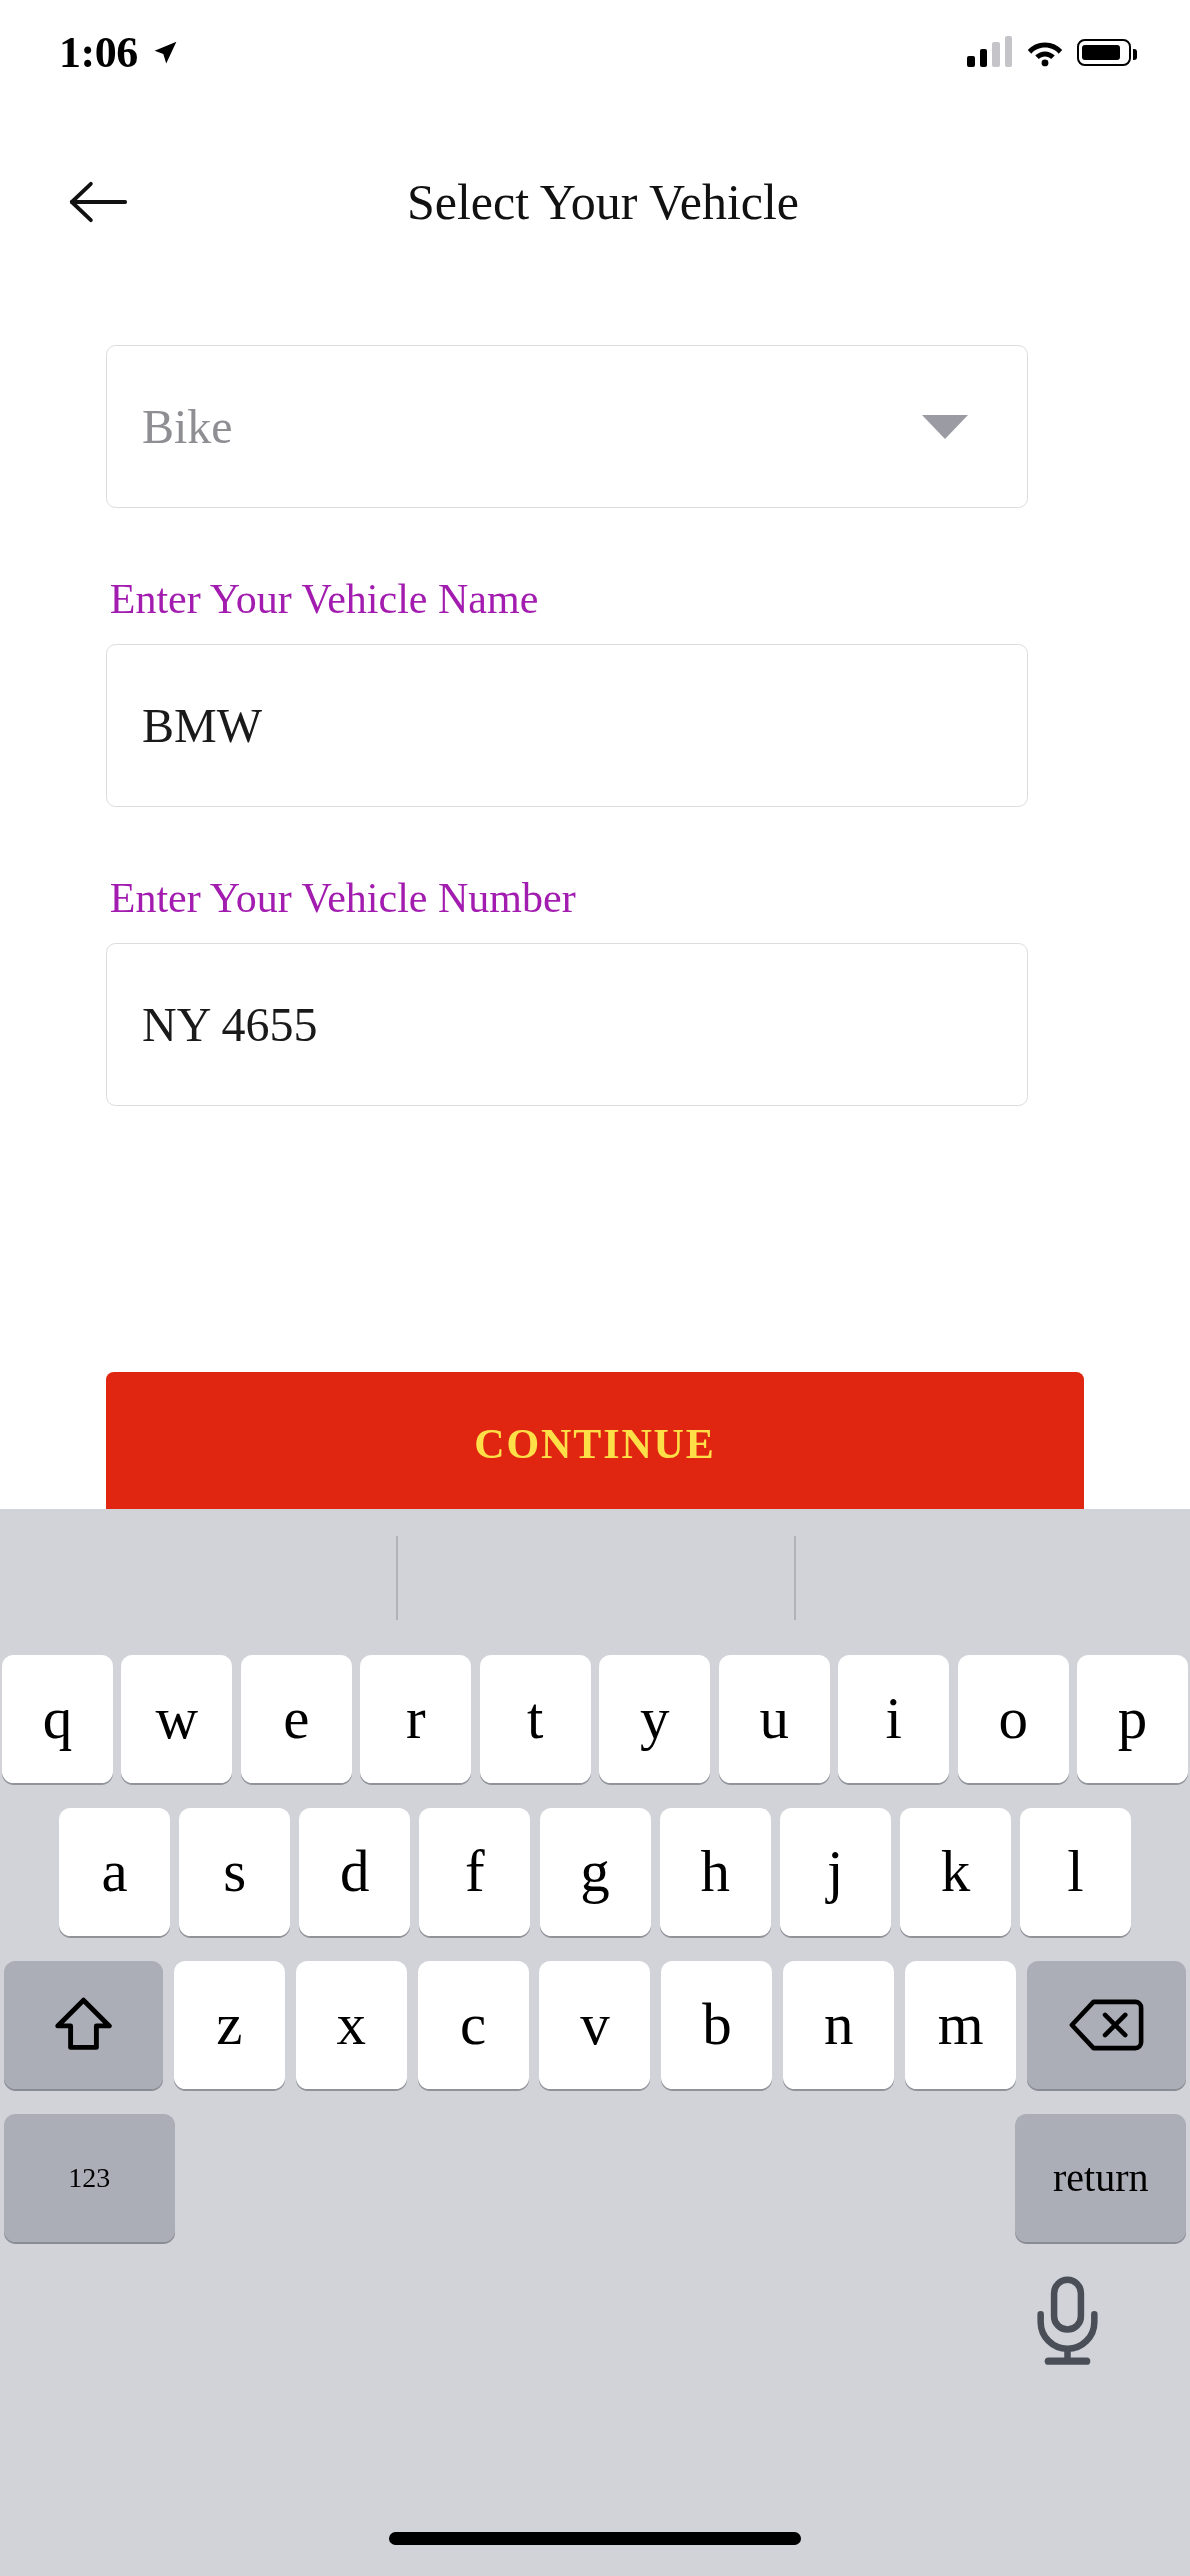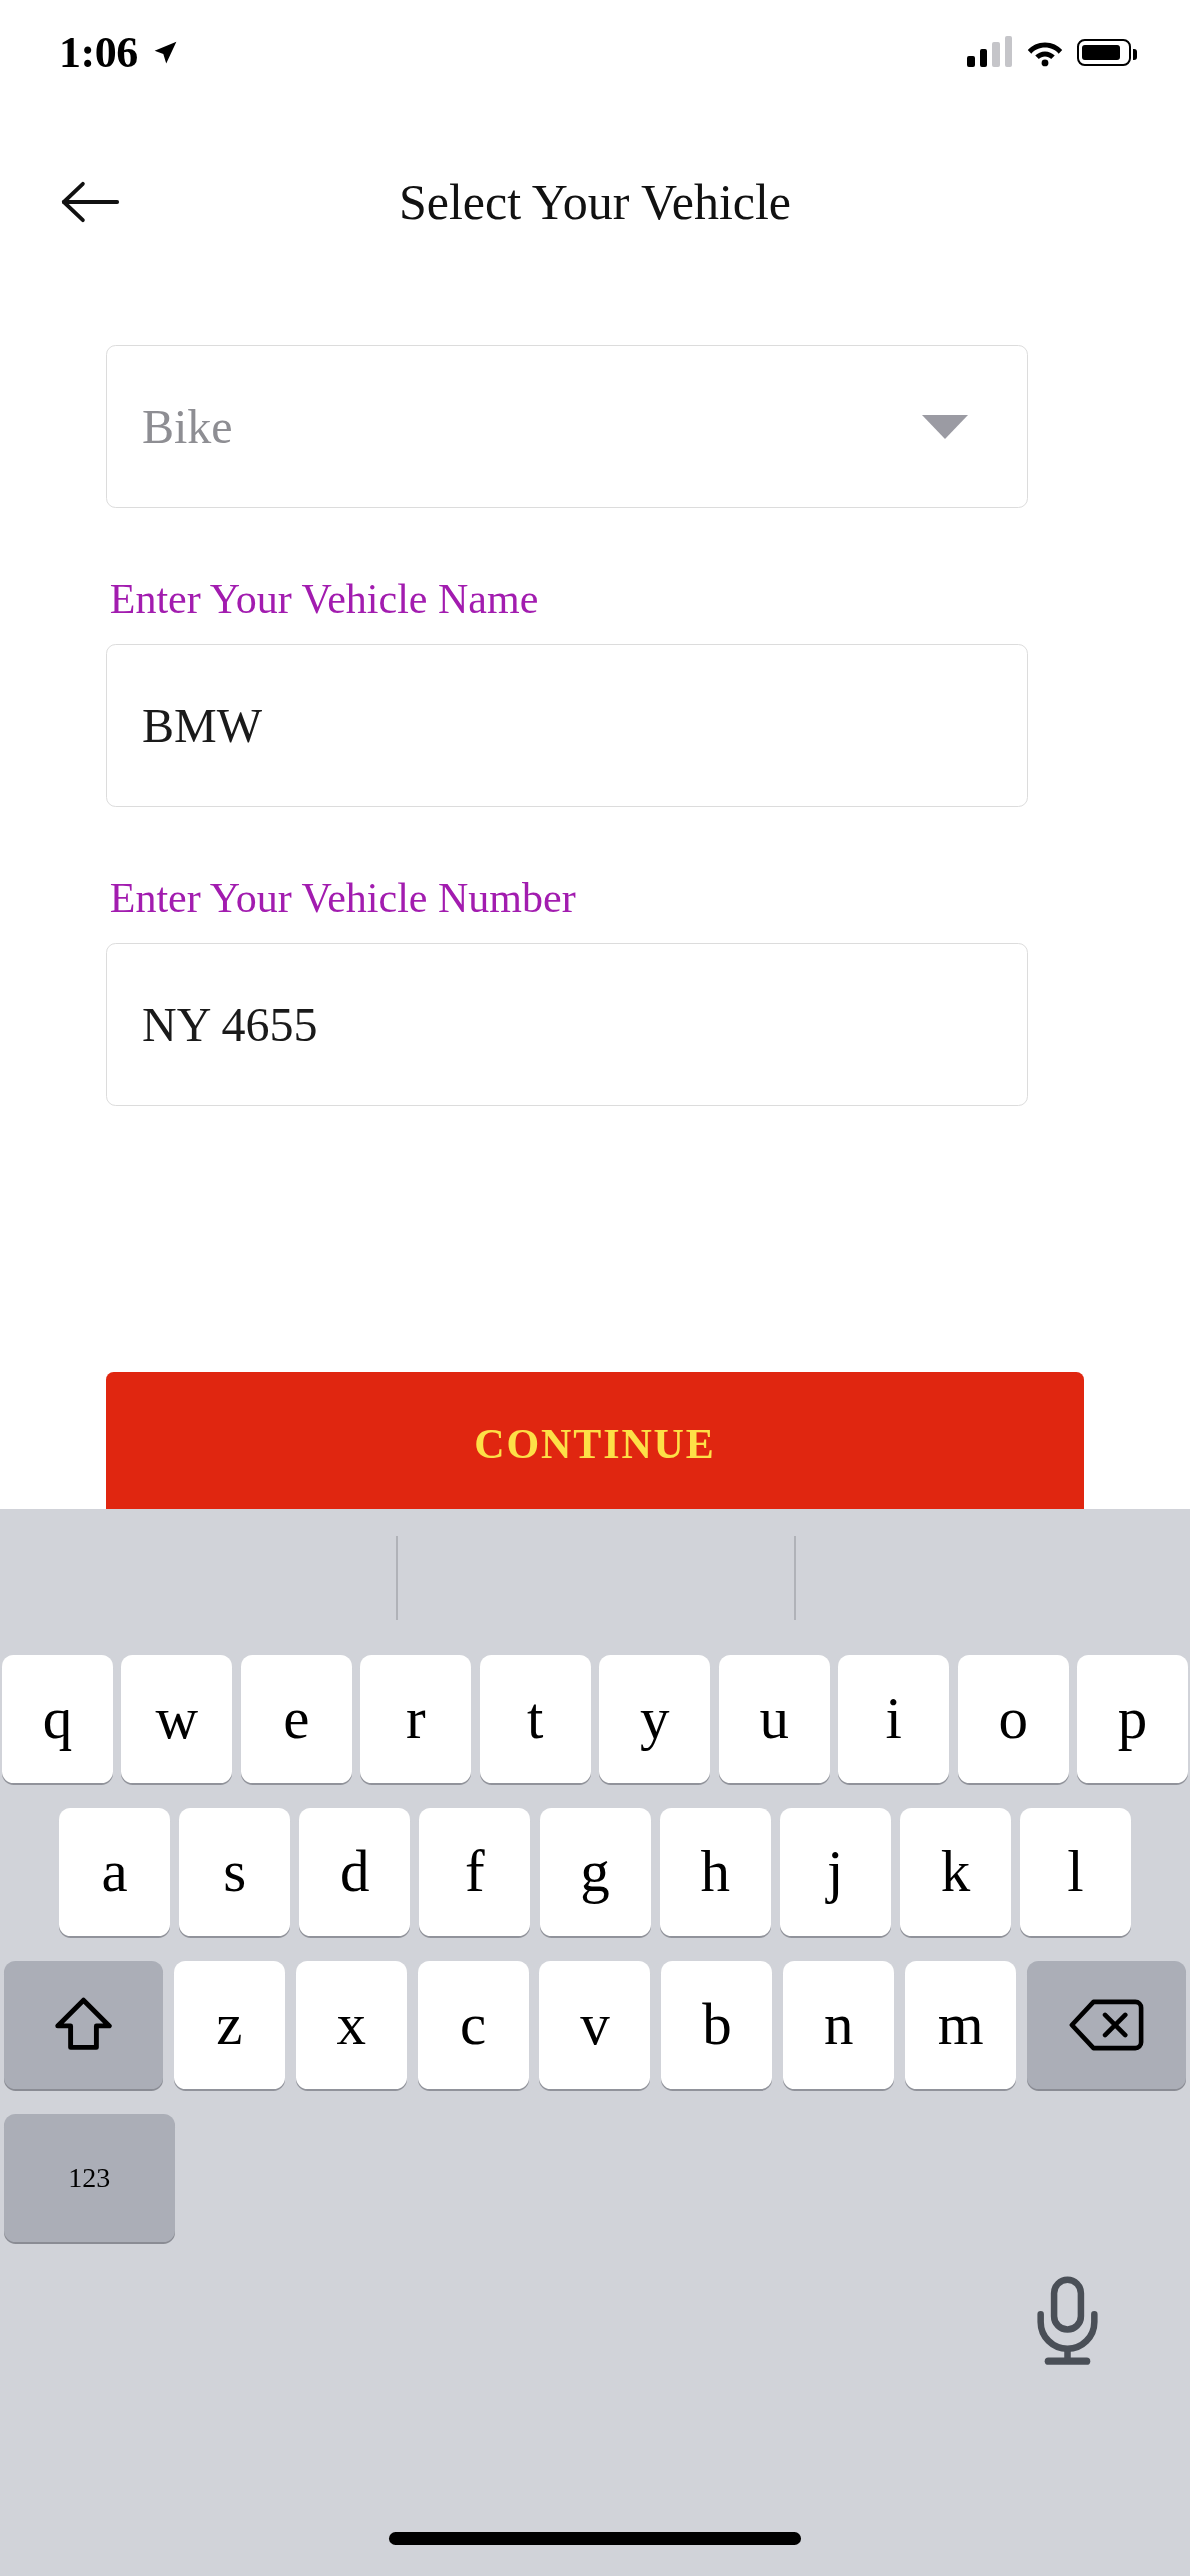--- a/index.html
+++ b/index.html
@@ -29,21 +29,21 @@
   .sig i:nth-child(4){ height:31px; background:#c5c5c9; }
   .wifi{ width:38px; height:29px; }
   .batt{ position:relative; width:54px; height:27px; border:2.9px solid #000;
          border-radius:7.7px; display:flex; align-items:center; }
   .batt .fill{ height:15.3px; margin:0 2.9px; background:#000; border-radius:2.9px; width:38px; }
   .batt:after{ content:""; position:absolute; right:-7.7px; top:7.7px; width:3.8px; height:11.5px;
                background:#000; border-radius:0 2.9px 2.9px 0; }
 
   
   #header{
-    position:absolute; top:144px; left:0; width:1180px; height:115px;
+    position:absolute; top:144px; left:8px; width:1180px; height:115px;
   }
   #back-btn{
     position:absolute; left:38px; top:0; width:105px; height:115px;
     display:flex; align-items:center; justify-content:center; cursor:pointer;
   }
   #back-btn svg{ width:61px; height:52px; }
   #page-title{
     position:absolute; left:0; top:0; width:1190px; height:115px;
     display:flex; align-items:center; justify-content:center;
     font-size:50px; color:#111; font-weight:400;
@@ -245,20 +245,21 @@
         <svg class="bksp-icon" viewBox="0 0 52 38">
           <path d="M17 3 H46 A4 4 0 0 1 50 7 V31 A4 4 0 0 1 46 35 H17 L2 19 Z" fill="none" stroke="#000" stroke-width="3.2" stroke-linejoin="round"></path>
           <line x1="25" y1="12" x2="39" y2="26" stroke="#000" stroke-width="3.2" stroke-linecap="round"></line>
           <line x1="39" y1="12" x2="25" y2="26" stroke="#000" stroke-width="3.2" stroke-linecap="round"></line>
         </svg>
       </div>
     </div>
 
     <div class="krow" id="row4">
       <div class="key grey" id="key-123">123</div>
+      <div class="key grey" id="key-return">return</div>
     </div>
 
     <div id="mic-row">
       <div id="mic-btn">
         <svg viewBox="0 0 40 48">
           <rect x="13" y="3" width="14" height="26" rx="7" fill="none" stroke="#4a4f57" stroke-width="3.4"></rect>
           <path d="M6 21 V25 A14 14 0 0 0 34 25 V21" fill="none" stroke="#4a4f57" stroke-width="3.4" stroke-linecap="round"></path>
           <line x1="20" y1="39" x2="20" y2="45" stroke="#4a4f57" stroke-width="3.4"></line>
           <line x1="10" y1="45.5" x2="30" y2="45.5" stroke="#4a4f57" stroke-width="3.8" stroke-linecap="round"></line>
         </svg>

